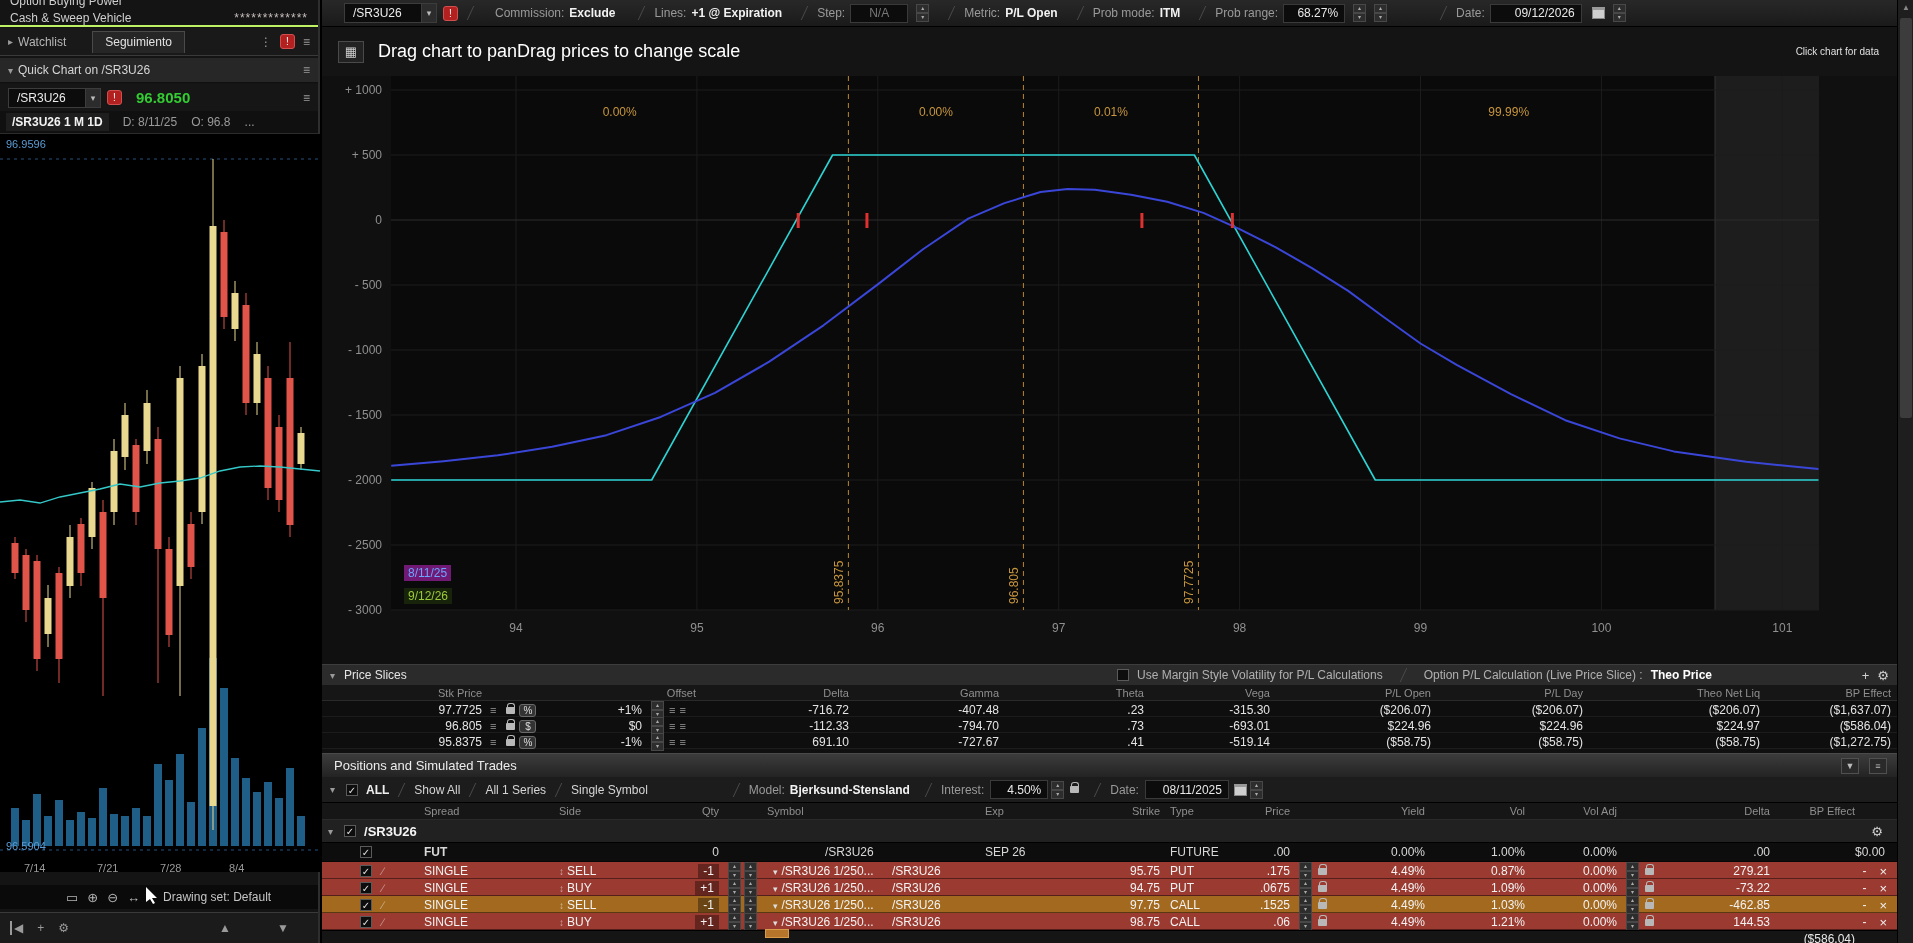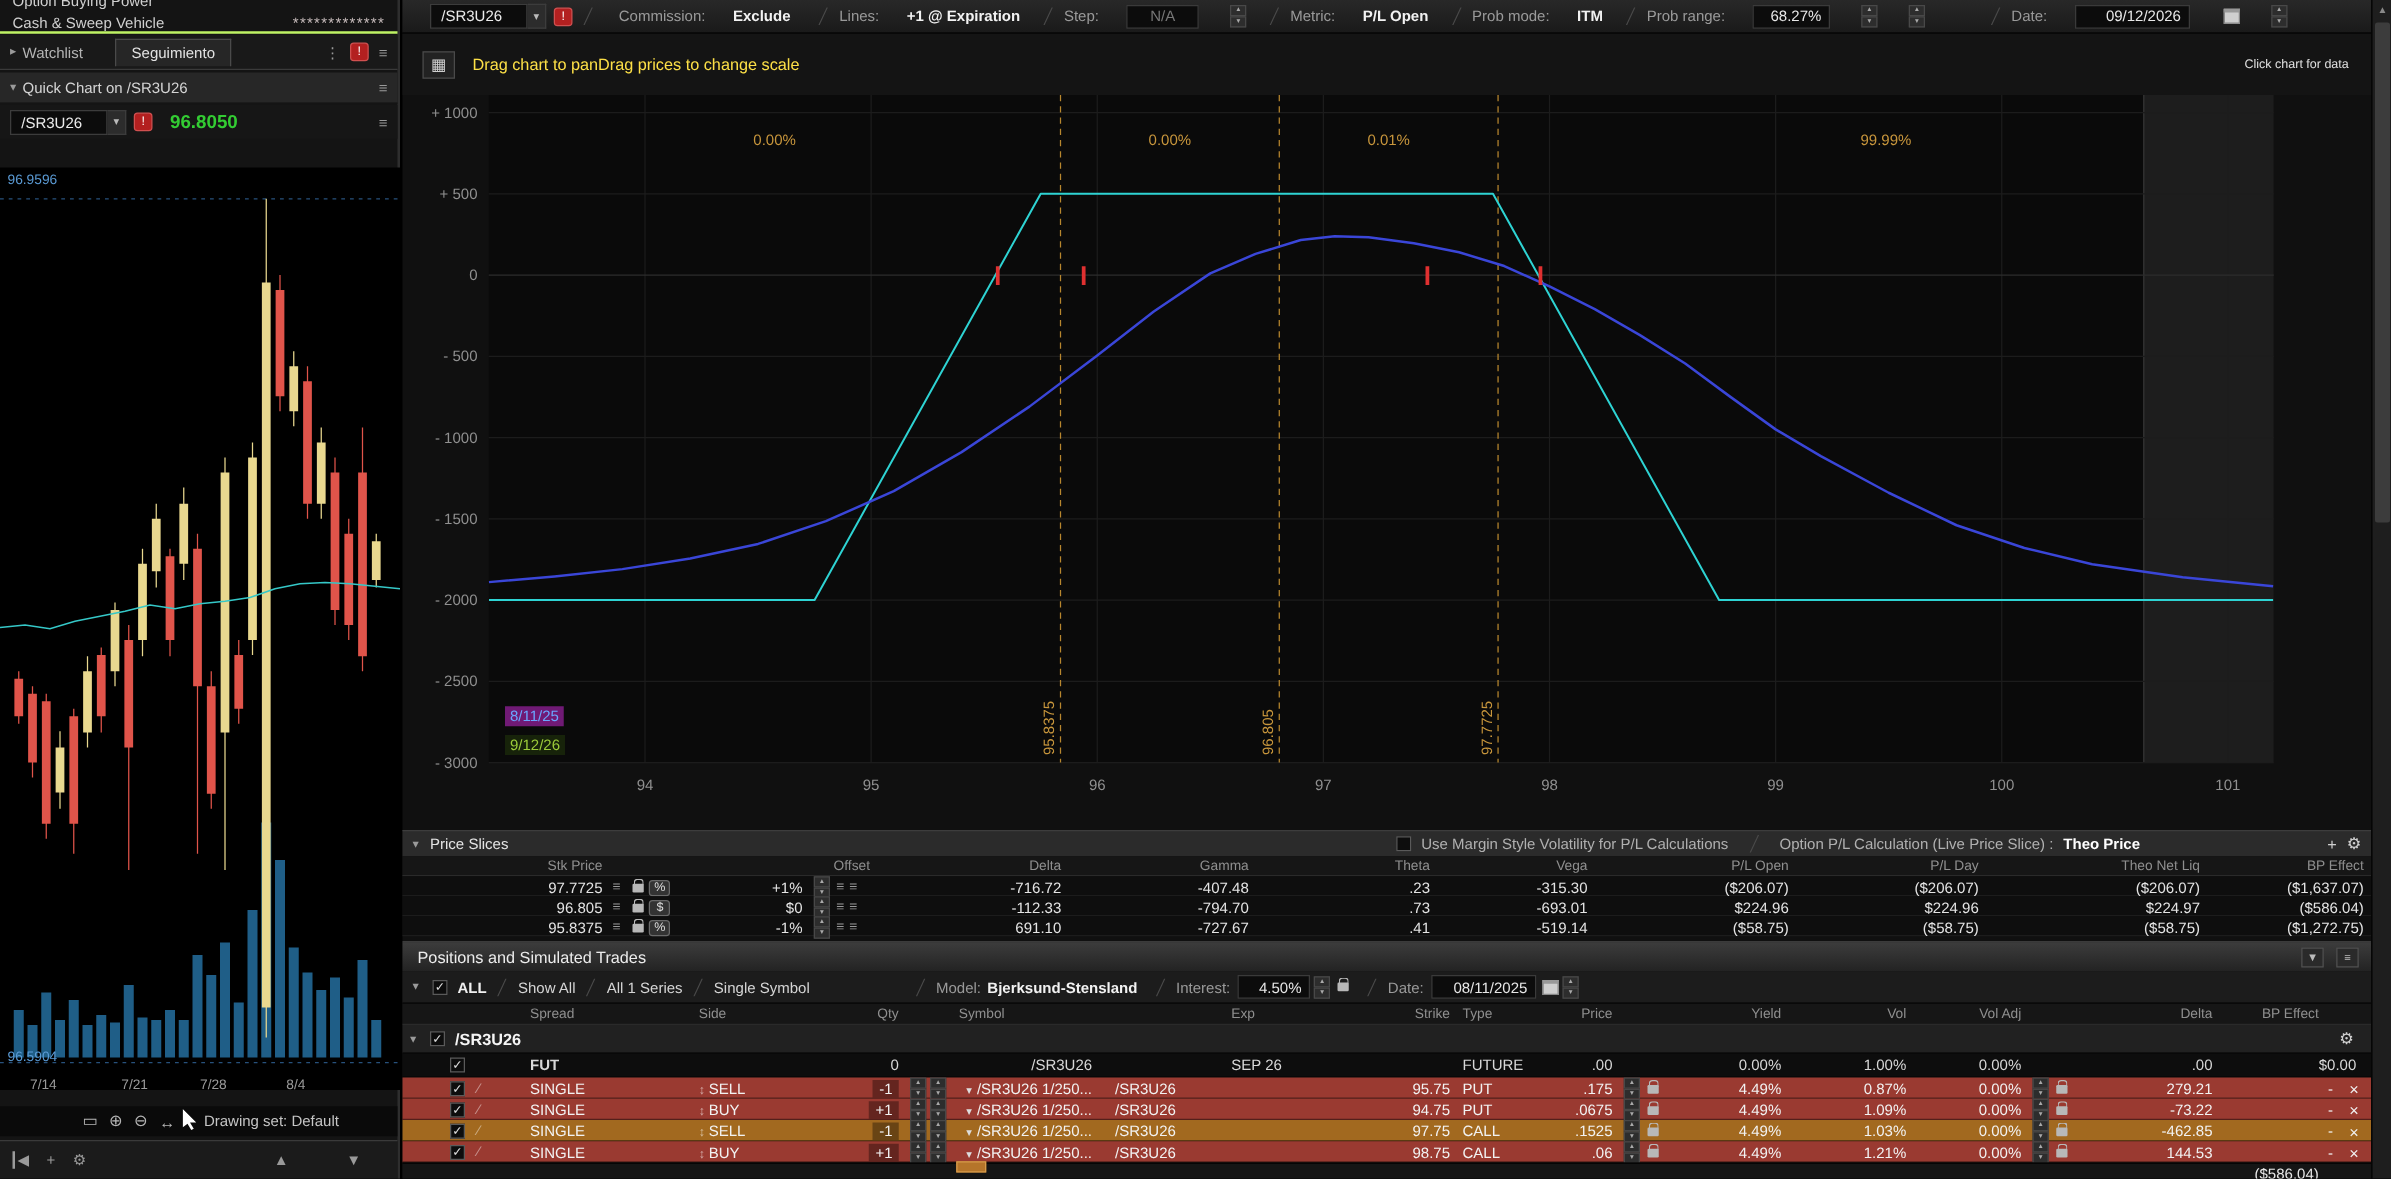--- a/index.html
+++ b/index.html
@@ -43,36 +43,36 @@
   .mouse-cursor { position:absolute; left:146px; top:2px; width:13px; height:18px; background:#fff;
     clip-path:polygon(0px 0px,0px 15px,4px 12px,7px 17px,9px 16px,6px 11px,11px 11px); filter:drop-shadow(0 0 1px #000); }
   #lp-bottom { position:absolute; top:912px; left:0; width:100%; height:31px; background:#1b1b1b; border-top:1px solid #3a3a3a; display:flex; align-items:center; }
   .bb-icon { color:#9a9a9a; font-size:12px; margin-left:14px; }
   .bb-icon.skip { border-left:2px solid #9a9a9a; padding-left:2px; margin-left:10px; }
   .bb-icon.up { margin-left:150px; } .bb-icon.down { margin-left:46px; }
 
   
   #main { position:absolute; left:322px; top:0; width:1575px; height:943px; background:#101010; }
   #top-toolbar { position:absolute; top:0; left:0; width:100%; height:27px; background:linear-gradient(#282828,#1a1a1a); border-bottom:1px solid #000; display:flex; align-items:center; }
-  .tb-group { display:inline-flex; align-items:center; gap:22px; }
+  .tb-group { display:inline-flex; align-items:center; gap:5px; }
   .tb-label { color:#9a9a9a; }
   .tb-value { color:#f2f2f2; font-weight:bold; }
   .tb-box { display:inline-flex; align-items:center; justify-content:flex-end; height:19px; background:#0c0c0c; border:1px solid #3a3a3a; color:#e8e8e8; padding:0 6px; }
   .dimval { color:#777; }
   .skew-div { width:1px; height:14px; background:#4a4a4a; transform:skewX(-25deg); margin:0 12px; flex:0 0 1px; }
   .ml6 { margin-left:6px; } .ml22 { margin-left:22px; }
   .spin { display:inline-flex; flex-direction:column; width:13px; height:18px; margin-left:3px; }
   .spin span { flex:1; background:#2d2d2d; border:1px solid #484848; color:#aaa; font-size:6px; line-height:6px; text-align:center; }
   .lock { width:9px; height:7px; background:#b8b8b8; border-radius:1px; position:relative; display:inline-block; margin-left:6px; }
   .lock::before { content:""; position:absolute; top:-4px; left:1px; width:6px; height:4px; border:1.5px solid #b8b8b8; border-bottom:none; border-radius:3px 3px 0 0; }
   .cal { width:13px; height:12px; border:1px solid #888; border-top:3px solid #999; background:#cfcfcf; display:inline-block; margin-left:5px; }
   .cb { display:inline-block; width:12px; height:12px; background:#0d0d0d; border:1px solid #5a5a5a; color:#e0e0e0; font-size:10px; line-height:11px; text-align:center; }
   #hint-bar { position:absolute; top:27px; left:0; width:100%; height:49px; display:flex; align-items:center; background:#141414; }
   .chart-btn { display:inline-flex; align-items:center; justify-content:center; width:26px; height:22px; margin-left:16px; background:#222; border:1px solid #4a4a4a; color:#cfcfcf; font-size:13px; }
-  .hint-text { margin-left:14px; color:#fde047; font-size:13px; }
+  .hint-text { margin-left:14px; color:#ffffff; font-size:18px; }
   .hint-right { margin-left:auto; margin-right:18px; color:#e0e0e0; font-size:10px; }
   #risk-wrap { position:absolute; top:76px; left:0; width:1575px; height:584px; }
   .chart-date { position:absolute; left:82px; font-size:12px; padding:1px 4px; }
   .chart-date1 { top:489px; color:#6aa6ff; background:#701a75; }
   .chart-date2 { top:512px; color:#9ccb3a; background:#17230a; }
 
   
   #ps-header { position:absolute; top:664px; left:0; width:100%; height:21px; background:#2b2b2b; border-top:1px solid #3d3d3d; display:flex; align-items:center; padding-left:8px; }
   .sec-title { color:#e4e4e4; margin-left:4px; }
   .ps-right { position:absolute; left:795px; right:8px; display:flex; align-items:center; gap:8px; }
@@ -160,20 +160,26 @@
     <div id="qc-symbol-row">
       <span class="sym-box">
           <span>/SR3U26</span>
         </span>
       <span class="sym-dd">▾</span>
       <span class="badge-red ml6">!</span>
       <span class="last-price">96.8050</span>
       <span class="tiny-btn far-right">≡</span>
     </div>
 
+    <div id="qc-info-bar">
+      <span class="qc-title">/SR3U26 1 M 1D</span>
+      <span class="qc-dim">D: 8/11/25</span>
+      <span class="qc-dim">O: 96.8</span>
+      <span class="qc-dim">...</span>
+    </div>
 
     <div id="mini-chart">
       <svg id="mini-svg" width="320" height="738">
           <line x1="0" y1="25" x2="320" y2="25" stroke="#27517c" stroke-dasharray="3,4"></line>
           <line x1="0" y1="716" x2="320" y2="716" stroke="#27517c" stroke-dasharray="3,4"></line>
           <rect x="11" y="674" width="8" height="38" fill="#1f5e87"></rect>
           <rect x="22" y="686" width="8" height="26" fill="#1f5e87"></rect>
           <rect x="33" y="660" width="8" height="52" fill="#1f5e87"></rect>
           <rect x="44" y="682" width="8" height="30" fill="#1f5e87"></rect>
           <rect x="55" y="666" width="8" height="46" fill="#1f5e87"></rect>

